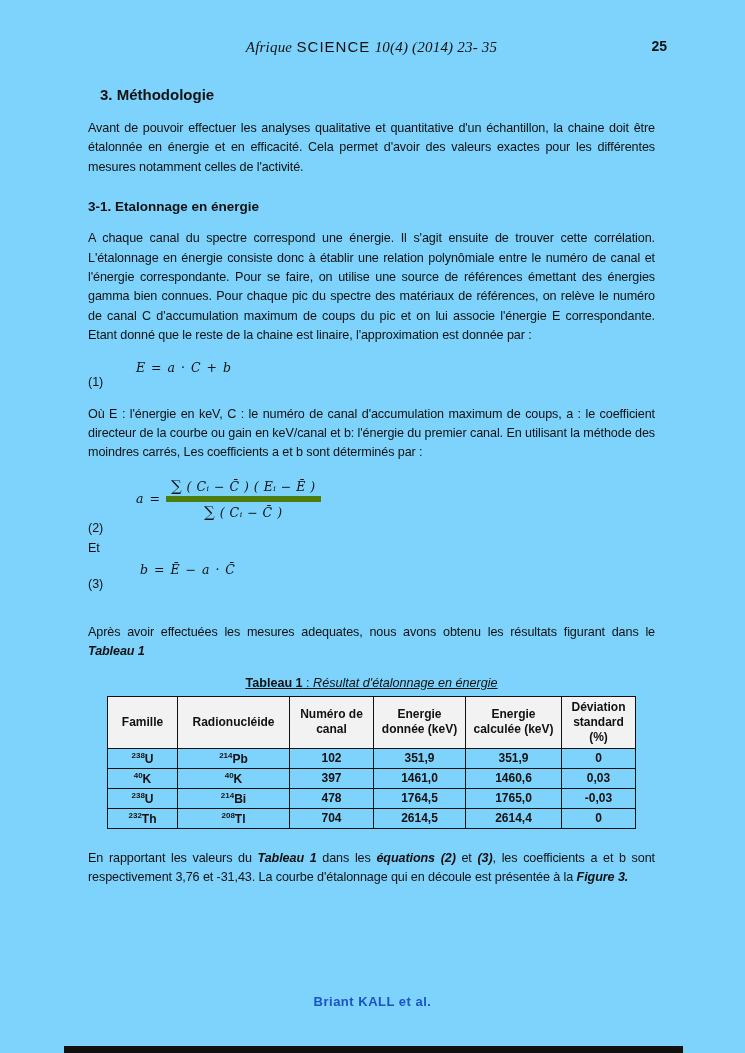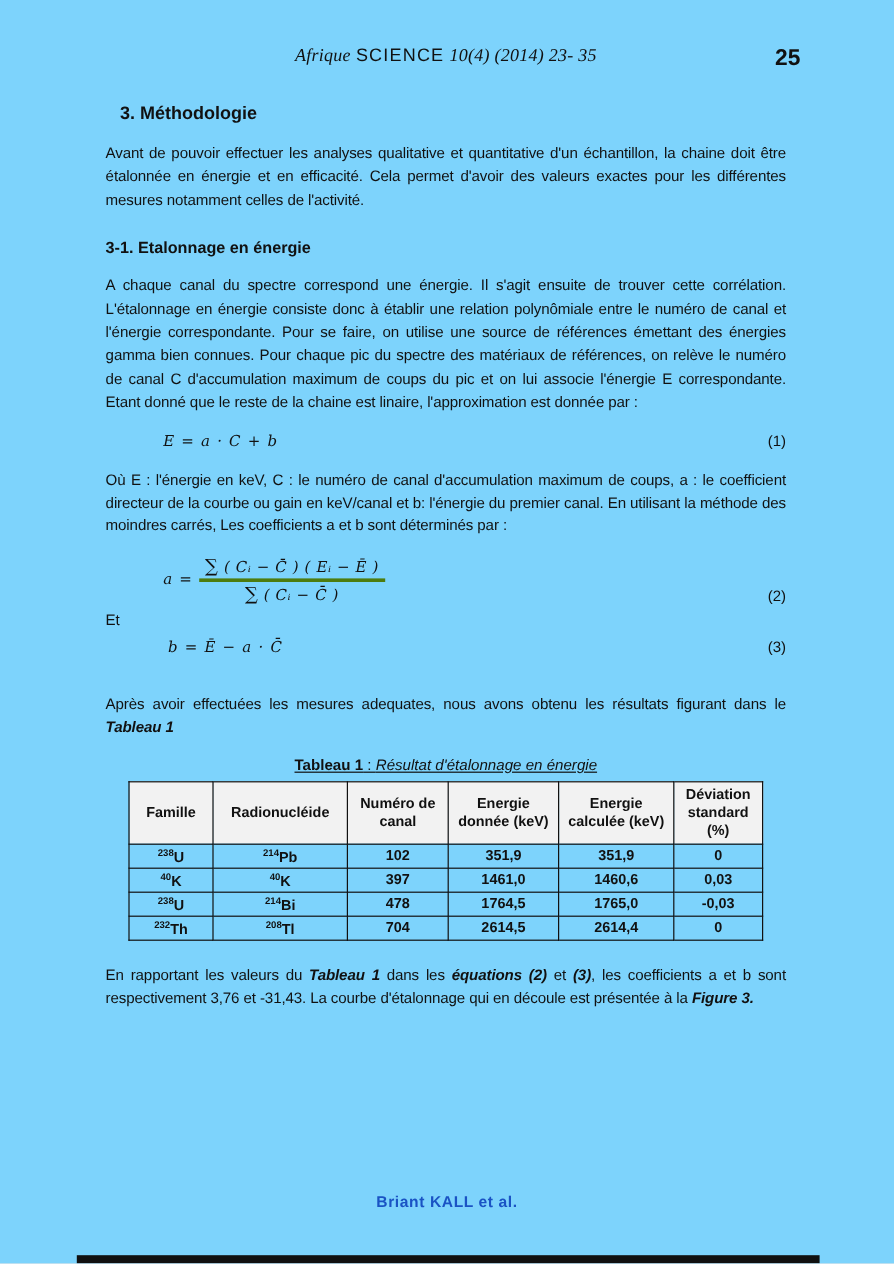--- a/index.html
+++ b/index.html
@@ -14,40 +14,40 @@
     font-family:"Liberation Sans", sans-serif;
     color:#111;
     overflow:hidden;
   }
   
   .header{position:relative;height:22px;margin-bottom:26px;}
   .journal{ text-align:center;font-size:15px;letter-spacing:.2px;}
   .journal .pre{font-family:"Liberation Serif", serif;font-style:italic;}
   .journal .name{font-family:"Liberation Sans", sans-serif;font-weight:normal;letter-spacing:1px;}
   .journal .issue{font-family:"Liberation Serif", serif;font-style:italic;}
-  .pageno{position:absolute;right:-12px;top:0;font-weight:bold;font-size:19px;}
+  .pageno{position:absolute;right:-12px;top:0;font-weight:bold;font-size:14px;}
   
   h1.sec{font-size:15px;margin:0 0 16px 12px;}
   h2.sub{font-size:13.5px;margin:22px 0 15px 0;}
   p.body{
     font-size:12.6px;line-height:1.54;margin:0 0 12px 0;
     text-align:justify;letter-spacing:-0.1px;
   }
   p.nosp{margin-bottom:4px;}
   .bi{font-weight:bold;font-style:italic;}
   
   .equation{
-    display:flex;justify-content:space-between;align-items:flex-end;
+    display:flex;justify-content:space-between;align-items:flex-start;
     font-family:"DejaVu Serif", serif;font-style:italic;
-    font-size:12.5px;margin:6px 0 16px 0;
+    font-size:12.5px;margin:6px 0 16px 0;flex-direction:column;
   }
   .eq-body{margin-left:48px;letter-spacing:1px;}
   .eq-number{font-family:"Liberation Sans", sans-serif;font-style:normal;font-size:12.5px;letter-spacing:0;}
   .frac{display:inline-block;text-align:center;vertical-align:middle;letter-spacing:.5px;}
-  .frac .num{display:block;border-bottom:3px solid #4d7c0f;padding:0 5px 1px 5px;}
+  .frac .num{display:block;border-bottom:6px solid #4d7c0f;padding:0 5px 1px 5px;}
   .frac .den{display:block;padding-top:1px;}
   .sum{font-size:15px;font-style:normal;}
   
   .caption{text-align:center;font-size:12.6px;margin:14px 0 6px 0;text-decoration:underline;}
   .caption i{font-style:italic;}
   table.calib{
     border-collapse:collapse;margin:0 auto 20px auto;width:528px;
     font-size:12px;table-layout:fixed;
   }
   table.calib th,table.calib td{

